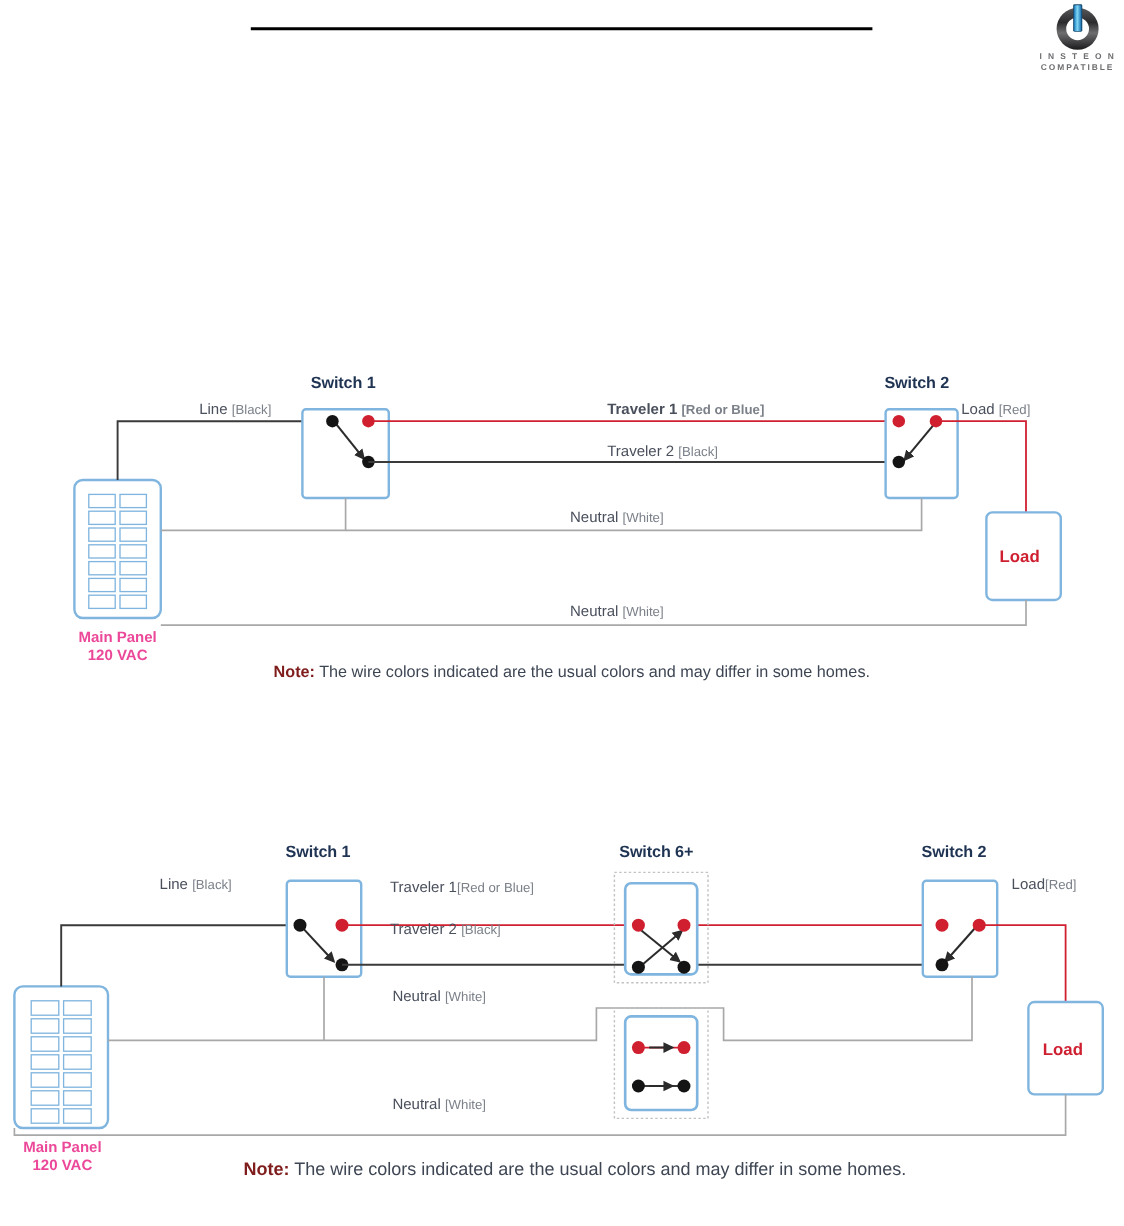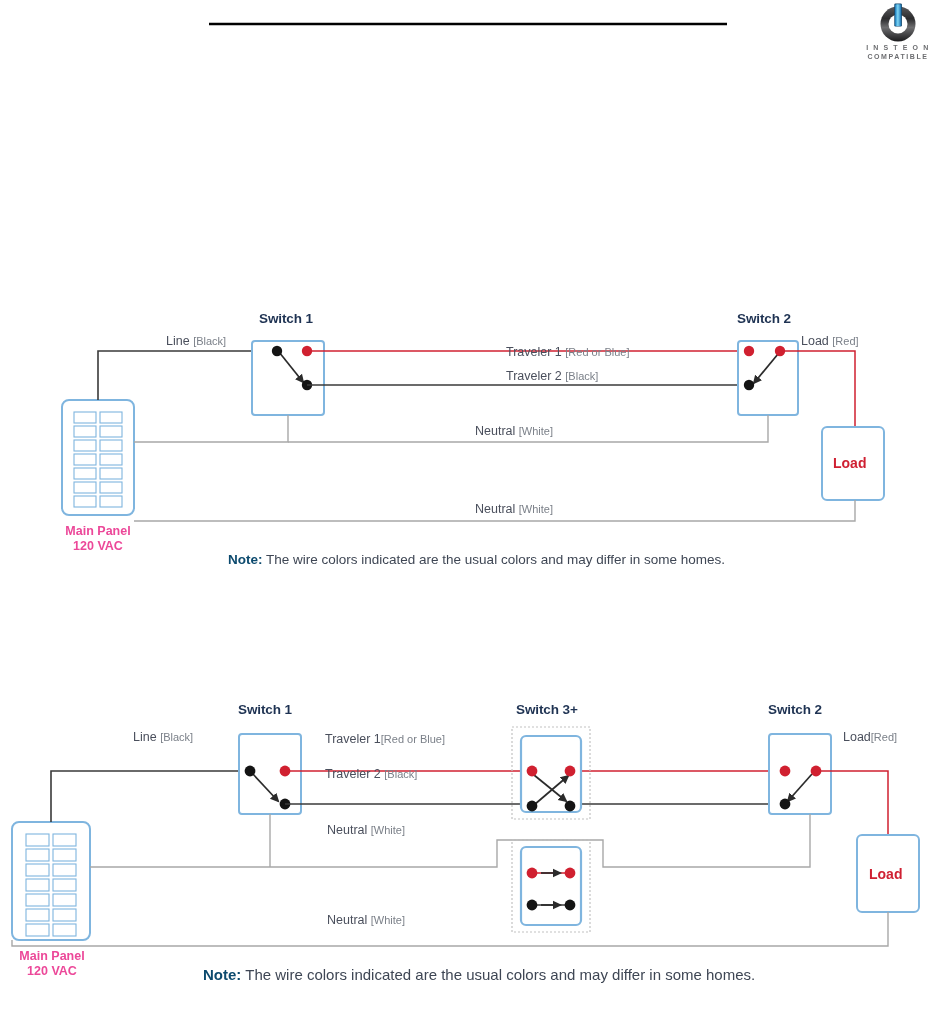--- a/index.html
+++ b/index.html
@@ -59,21 +59,21 @@
     color: #cf2032;
     white-space: nowrap;
   }
   .note {
     font-size: 13.5px;
     color: #3e4654;
     white-space: nowrap;
   }
   .note .note-word {
     font-weight: bold;
-    color: #0c4a6e;
+    color: #7f1d1d;
   }
   .note-2 { font-size: 15px; }
 
   
   .logo-wrap {
     position: absolute;
     left: 864px;
     top: 2px;
     width: 68px;
     height: 62px;
@@ -251,21 +251,21 @@
   </div>
 
   <div class="abs lbl-switch" style="left:259px; top:311px;">Switch 1</div>
   <div class="abs lbl-switch" style="left:737px; top:311px;">Switch 2</div>
 
   <div class="abs lbl-wire" style="left:166px; top:334px;">
     <span>Line</span>
     <span class="sub">[Black]</span>
   </div>
 
-  <div class="abs lbl-wire" style="left:506px; top:345px;">
+  <div class="abs lbl-wire" style="left:506px; top:334px;font-weight:bold;">
     <span>Traveler 1</span>
     <span class="sub">[Red or Blue]</span>
   </div>
 
   <div class="abs lbl-wire" style="left:506px; top:369px;">
     <span>Traveler 2</span>
     <span class="sub">[Black]</span>
   </div>
 
   <div class="abs lbl-wire" style="left:475px; top:424px;">
@@ -288,21 +288,21 @@
   <div class="abs lbl-panel" style="left:38px; top:524px; width:120px;">
     <div>Main Panel</div>
     <div>120 VAC</div>
   </div>
 
   <div class="abs note" style="left:228px; top:552px;">
     <span class="note-word">Note:</span><span> The wire colors indicated are the usual colors and may differ in some homes.</span>
   </div>
 
   <div class="abs lbl-switch" style="left:238px; top:702px;">Switch 1</div>
-  <div class="abs lbl-switch" style="left:516px; top:702px;">Switch 3+</div>
+  <div class="abs lbl-switch" style="left:516px; top:702px;">Switch 6+</div>
   <div class="abs lbl-switch" style="left:768px; top:702px;">Switch 2</div>
 
   <div class="abs lbl-wire" style="left:133px; top:730px;">
     <span>Line</span>
     <span class="sub">[Black]</span>
   </div>
 
   <div class="abs lbl-wire" style="left:325px; top:732px;">
     <span>Traveler 1</span><span class="sub">[Red or Blue]</span>
   </div>

